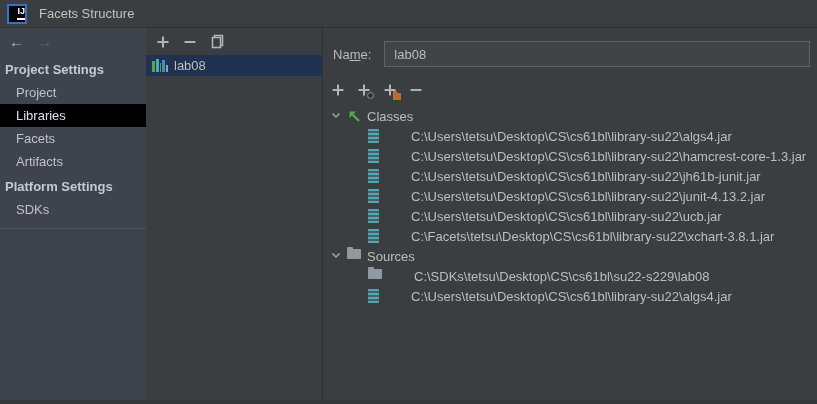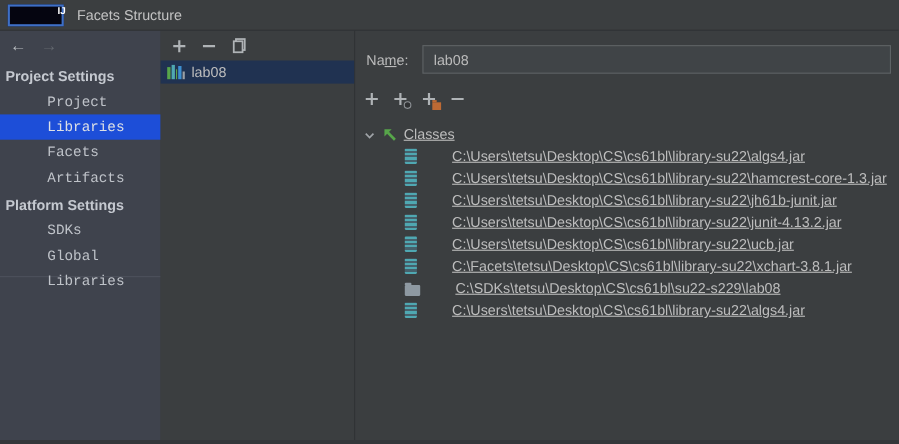--- a/index.html
+++ b/index.html
@@ -11,37 +11,37 @@
     color: #BBBBBB;
     border-bottom: 4px solid #34373A;
   }
   
   .titlebar {
     height: 28px; background: #3B3E40; border-bottom: 1px solid #2E3133;
     display: flex; align-items: center; padding-left: 7px; gap: 12px;
   }
   .logo {
     width: 20px; height: 20px; border: 2px solid #3E6FC6; background: #050510;
-    display: flex; flex-direction: row; align-items: flex-start; justify-content: center; padding-left: 47px;
+    display: flex; flex-direction: column; align-items: flex-end; justify-content: center;
   }
   .logo .ij { color: #FFFFFF; font-size: 9px; font-weight: bold; line-height: 9px; letter-spacing: 0; }
   .logo .bar { width: 8px; height: 2px; background: #FFFFFF; margin-top: 2px; }
   .title-text { color: #C2C2C2; }
 
   .main { display: flex; height: 372px; }
 
   
   .left { width: 146px; background: #3F434D; flex-shrink: 0; }
   .navstrip { height: 28px; display: flex; align-items: center; padding-left: 9px; gap: 13px; }
   .nav-arrow { font-size: 15px; line-height: 16px; cursor: default; }
   .nav-back { color: #B8BCC0; }
   .nav-fwd  { color: #62676E; }
   .side-header { height: 23px; line-height: 23px; padding-left: 5px; font-weight: bold; color: #C5C9D0; margin-top: 2px; }
-  .side-item { height: 23px; line-height: 23px; padding-left: 43px; color: #BFC3C9; font-family: Liberation Mono, monospace; }
-  .side-item.selected { background: #1d4ed8; color: #DDE0E5; }
+  .side-item { height: 23px; line-height: 23px; padding-left: 16px; color: #BFC3C9; }
+  .side-item.selected { background: #000000; color: #DDE0E5; }
   .side-divider { border-top: 1px solid #4D525C; margin: 7px 0 9px 0; }
 
   
   .middle { width: 177px; background: #3B3E40; border-right: 1px solid #2E3133; flex-shrink: 0; }
   .mid-toolbar { height: 27px; display: flex; align-items: center; padding-left: 9px; gap: 11px; }
   .tb-btn { width: 16px; height: 16px; display: inline-flex; align-items: center; justify-content: center; position: relative; }
   .list-row { height: 21px; display: flex; align-items: center; padding-left: 6px; gap: 6px; }
   .list-row.selected { background: #203251; }
 
   
@@ -65,21 +65,21 @@
   .right-toolbar { display: flex; align-items: center; gap: 10px; padding: 15px 0 9px 7px; flex-shrink: 0; }
   .badge-circle {
     position: absolute; right: -2px; bottom: -1px; width: 7px; height: 7px; border-radius: 50%;
     background: #2F3133; border: 1px solid #8F9397;
   }
   .badge-square { position: absolute; right: -3px; bottom: -2px; width: 8px; height: 7px; background: #BE6A34; }
   .badge-square::before { content:""; position: absolute; top: -2px; left: 0; width: 4px; height: 2px; background: #BE6A34; }
 
   
   .tree { padding-top: 2px; }
-  .tree-row { height: 20px; display: flex; align-items: flex-end; white-space: nowrap; text-decoration: underline; }
+  .tree-row { height: 20px; display: flex; align-items: flex-start; white-space: nowrap; }
   .tree-row.lvl0 { padding-left: 7px; }
   .tree-row.lvl1 { padding-left: 45px; gap: 26px; }
   .chev { width: 12px; height: 12px; margin-right: 5px; flex-shrink: 0; }
   .node-icon { margin-right: 6px; flex-shrink: 0; }
   .row-label { color: #BDBDBD; }
 
   .jar-icon {
     width: 11px; height: 14px; border-radius: 1px; flex-shrink: 0; margin-right: 6px;
     background: repeating-linear-gradient(180deg, #4FA8B2 0px, #4FA8B2 2px, #46616C 2px, #46616C 4px);
   }
@@ -104,21 +104,20 @@
       <span class="nav-arrow nav-back">←</span>
       <span class="nav-arrow nav-fwd">→</span>
     </div>
     <div class="side-header">Project Settings</div>
     <div class="side-item">Project</div>
     <div class="side-item selected">Libraries</div>
     <div class="side-item">Facets</div>
     <div class="side-item">Artifacts</div>
     <div class="side-header">Platform Settings</div>
     <div class="side-item">SDKs</div>
-    <div class="side-item">Global Libraries</div>
     <div class="side-divider"></div>
   </div>
 
   <div class="middle">
     <div class="mid-toolbar">
       <span class="tb-btn">
         <svg width="14" height="14" viewBox="0 0 14 14">
             <path d="M7 1.5v11M1.5 7h11" stroke="#AFB3B6" stroke-width="2"></path>
           </svg>
       </span>
@@ -207,20 +206,27 @@
       </div>
       <div class="tree-row lvl1">
         <span class="jar-icon"></span>
         <span class="row-label">C:\Users\tetsu\Desktop\CS\cs61bl\library-su22\ucb.jar</span>
       </div>
       <div class="tree-row lvl1">
         <span class="jar-icon"></span>
         <span class="row-label">C:\Facets\tetsu\Desktop\CS\cs61bl\library-su22\xchart-3.8.1.jar</span>
       </div>
 
+      <div class="tree-row lvl0">
+        <svg class="chev" viewBox="0 0 12 12">
+            <path d="M2.5 4.5 L6 8 L9.5 4.5" fill="none" stroke="#A0A4A8" stroke-width="1.5"></path>
+          </svg>
+        <span class="folder-icon node-icon"></span>
+        <span class="row-label">Sources</span>
+      </div>
       <div class="tree-row lvl1">
         <span class="folder-icon"></span>
         <span class="row-label">C:\SDKs\tetsu\Desktop\CS\cs61bl\su22-s229\lab08</span>
       </div>
       <div class="tree-row lvl1">
         <span class="jar-icon"></span>
         <span class="row-label">C:\Users\tetsu\Desktop\CS\cs61bl\library-su22\algs4.jar</span>
       </div>
     </div>
   </div>

